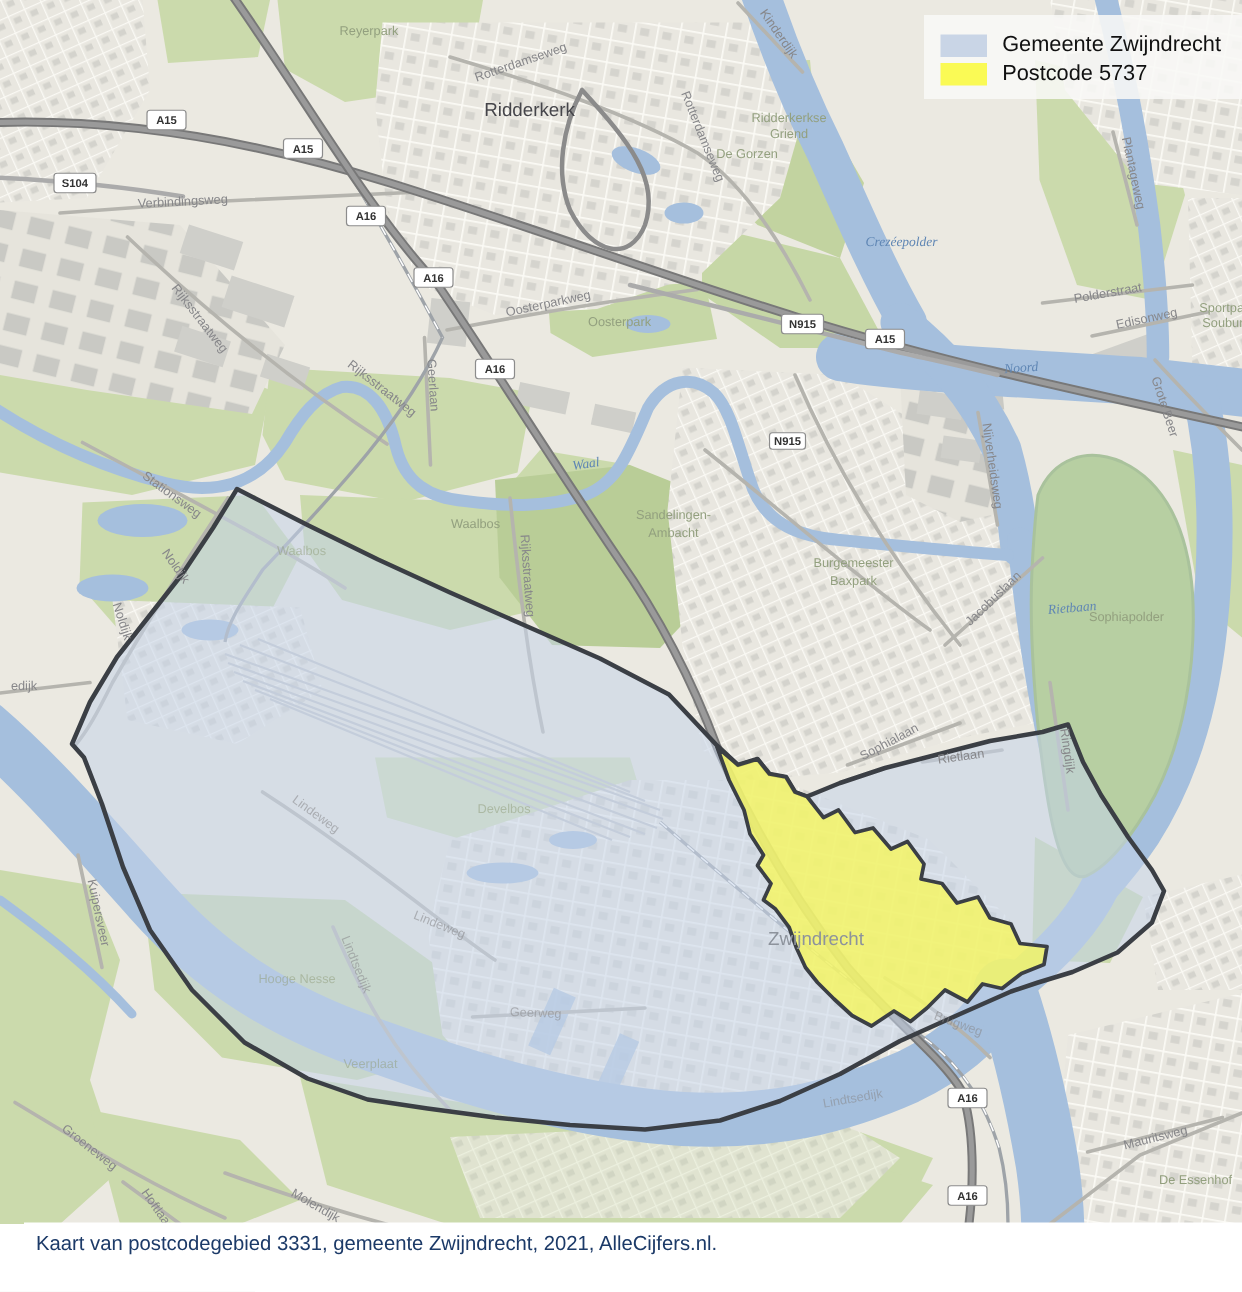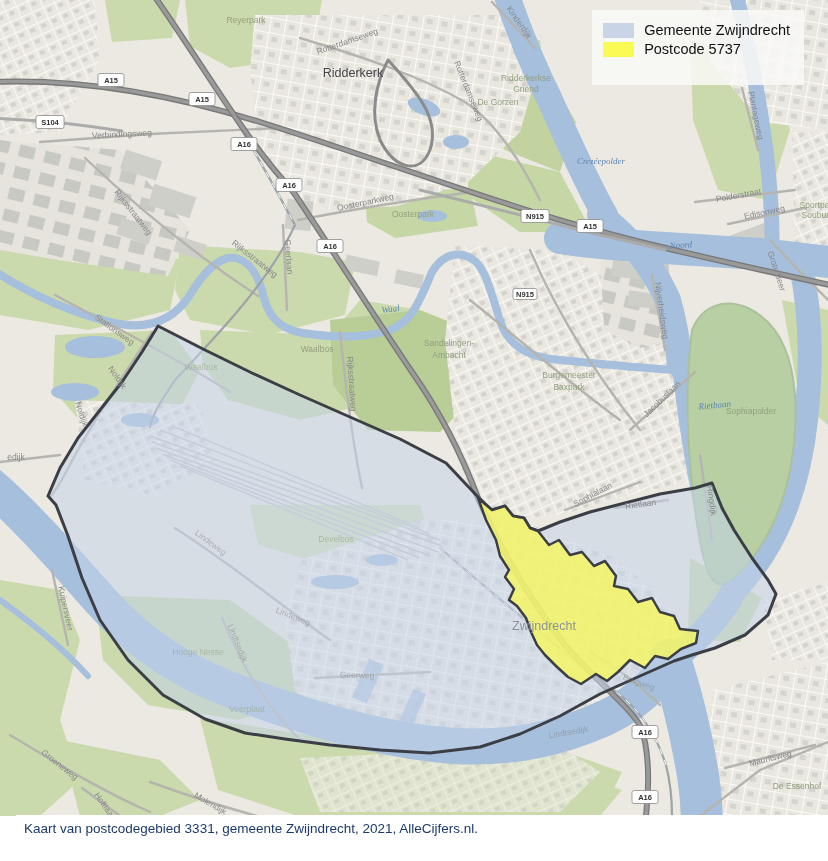--- a/index.html
+++ b/index.html
@@ -9,22 +9,22 @@
   svg{display:block}
   
   .tn{font:12.5px "Liberation Sans",sans-serif;fill:#45454a;text-anchor:middle;}
   .zw{fill:#8d939c;}
   .ar{font:8.5px "Liberation Sans",sans-serif;fill:#93a07f;text-anchor:middle;}
   .st{font:8.5px "Liberation Sans",sans-serif;fill:#87878a;text-anchor:middle;}
   .wt{font:italic 9px "Liberation Serif",serif;fill:#5f86b4;text-anchor:middle;}
   .fade{opacity:.55}
   .shtx{font:700 7.5px "Liberation Sans",sans-serif;fill:#333;text-anchor:middle;}
   
-  .legend{position:absolute;top:10px;right:24px;background:rgba(248,248,246,.88);
-          padding:9px 14px 25px 11px;z-index:5;}
+  .legend{position:absolute;top:10px;right:0;background:rgba(248,248,246,.88);
+          padding:9px 14px 6px 11px;z-index:5;}
   .legrow{display:flex;align-items:center;margin:3px 0;}
   .sw{width:31px;height:15px;margin-right:10px;flex:0 0 auto;}
   .leglab{font-size:14.5px;color:#111;white-space:nowrap;}
   
   .caption{position:absolute;left:0;top:815px;width:828px;height:46px;background:#fff;
            color:#1c3a68;font-size:13.5px;line-height:17px;padding:5px 0 0 8px;box-sizing:border-box;margin-left:16px;}
 </style>
 </head>
 <body>
 

